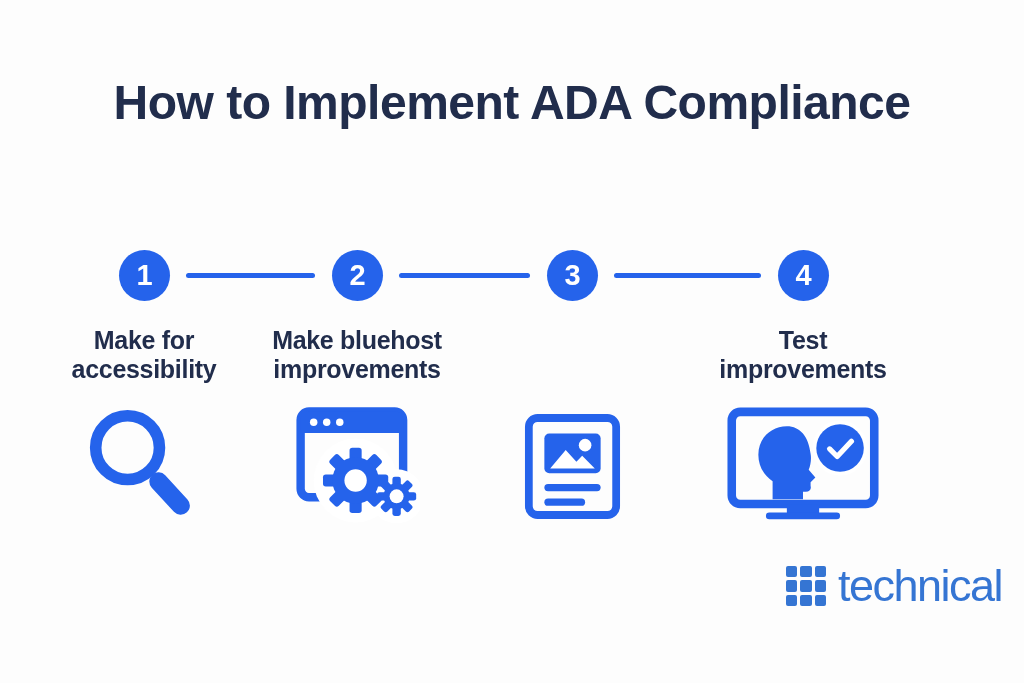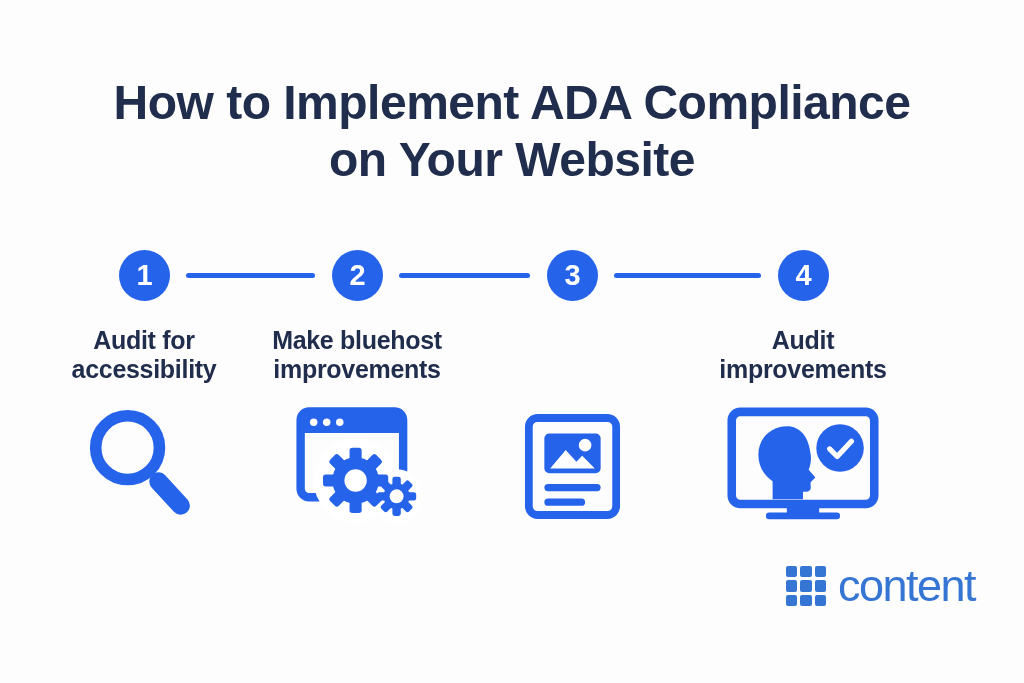--- a/index.html
+++ b/index.html
@@ -69,45 +69,44 @@
     font-size:45px;font-weight:400;line-height:40px;letter-spacing:-1.5px;
   }
 </style>
 </head>
 <body>
 
 <div class="canvas">
 
   <div class="title">
     <span>How to Implement ADA Compliance</span>
-    <span>on Your Website</span>
   </div>
 
   <div class="step-circle c1">
     <span>1</span>
   </div>
   <div class="step-circle c2">
     <span>2</span>
   </div>
   <div class="step-circle c3">
     <span>3</span>
   </div>
   <div class="step-circle c4">
     <span>4</span>
   </div>
 
   <div class="connector l1"></div>
   <div class="connector l2"></div>
   <div class="connector l3"></div>
 
-  <div class="step-label col1">Audit for
+  <div class="step-label col1">Make for
 accessibility</div>
   <div class="step-label col2">Make bluehost
 improvements</div>
-  <div class="step-label col4">Audit
+  <div class="step-label col4">Test
 improvements</div>
 
   <div class="icon-box col1">
     <svg width="114" height="118" viewBox="0 0 118 122" aria-hidden="true">
       <circle cx="42" cy="42" r="33" fill="none" stroke="currentColor" stroke-width="12"></circle>
       <line x1="74" y1="77" x2="97" y2="102" stroke="currentColor" stroke-width="19" stroke-linecap="round"></line>
     </svg>
   </div>
 
   <div class="icon-box col2">
@@ -166,16 +165,16 @@
       <i></i>
         <i></i>
         <i></i>
         <i></i>
         <i></i>
         <i></i>
         <i></i>
         <i></i>
         <i></i>
     </div>
-    <div class="brand-text">content</div>
+    <div class="brand-text">technical</div>
   </div>
 
 </div>
 
 </body></html>

